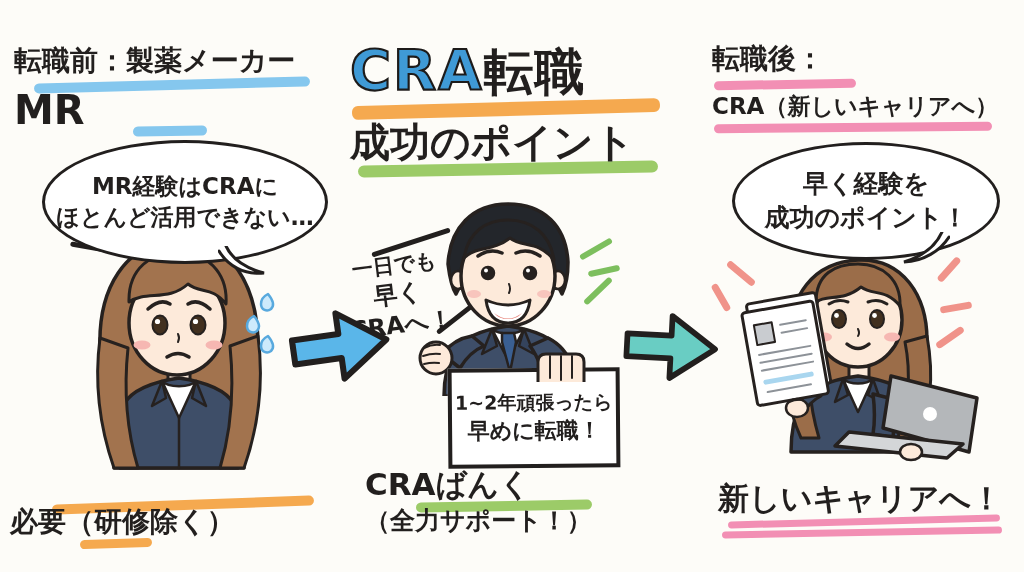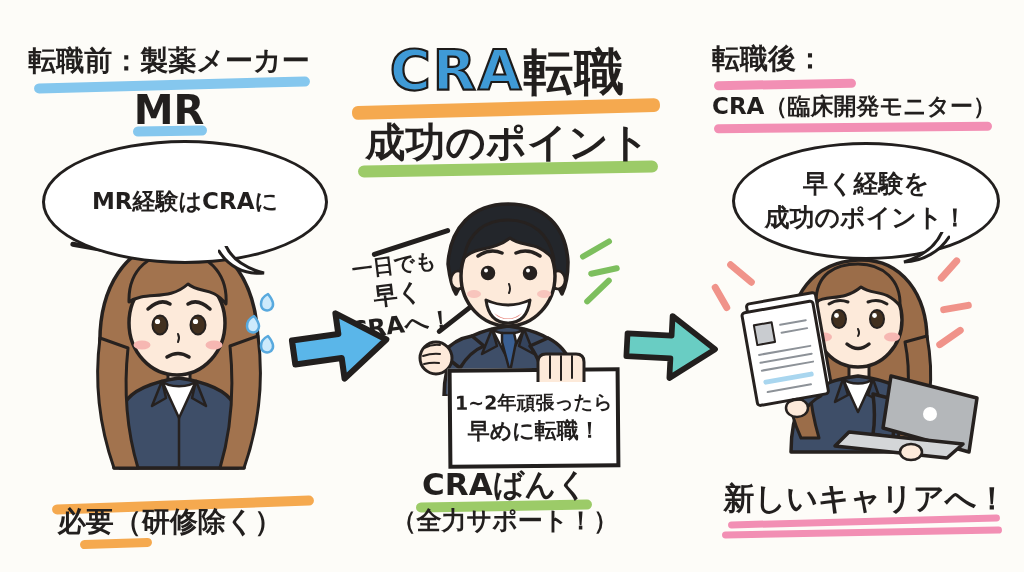--- a/index.html
+++ b/index.html
@@ -2,21 +2,21 @@
 <html><head>
 <meta charset="utf-8">
 <style>
   html,body{margin:0;padding:0;background:#e8e8e8;}
   .canvas{
     position:relative;width:1024px;height:572px;margin:0 auto;
     background:#fdfcf8;overflow:hidden;
     font-family:"DejaVu Sans",sans-serif;color:#221f1e;font-weight:800;
   }
   .abs{position:absolute;}
-  .t{position:absolute;line-height:1.22;text-align:center;white-space:nowrap;}
+  .t{position:absolute;line-height:1.22;white-space:nowrap;}
   .bar{position:absolute;border-radius:6px;}
   .dash{position:absolute;border-radius:4px;background:#221f1e;}
   .ray{position:absolute;border-radius:5px;}
   .bubble{
     position:absolute;background:#fff;border:3.5px solid #221f1e;border-radius:50%;
     display:flex;flex-direction:column;justify-content:center;align-items:center;
     text-align:center;z-index:2;
   }
   .bubble .bl{font-size:23px;line-height:1.35;white-space:nowrap;text-align:center;}
   .tail{position:absolute;z-index:3;}
@@ -38,20 +38,21 @@
 <div class="canvas">
 
   <div class="bar" style="left:34px;top:80px;width:276px;height:10px;background:#85c7ee;transform:rotate(-1.5deg);"></div>
   <div class="t" style="left:14px;top:44px;width:310px;font-size:28px;">転職前：製薬メーカー</div>
 
   <div class="bar" style="left:133px;top:126px;width:74px;height:10px;background:#85c7ee;transform:rotate(-1deg);"></div>
   <div class="t" style="left:14px;top:86px;width:310px;font-size:40px;">MR</div>
 
   <div class="bubble" style="left:42px;top:140px;width:280px;height:118px;">
     <div class="bl">MR経験はCRAに</div>
+    <div class="bl">ほとんど活用できない…</div>
   </div>
   <svg class="tail" style="left:218px;top:246px;" width="52" height="32" viewBox="0 0 52 32">
     <path d="M8,0 C14,13 27,22 46,27 C26,29 10,20 1,5" fill="#ffffff" stroke="#221f1e" stroke-width="3" stroke-linecap="round"></path>
   </svg>
   <div class="dash" style="left:70px;top:246px;width:54px;height:5px;transform:rotate(10deg);"></div>
 
   <svg class="abs" style="left:62px;top:228px;" width="235" height="242" viewBox="0 0 235 242">
     <g stroke="#26211f" stroke-linejoin="round" stroke-linecap="round">
       <path d="M117,12 C62,14 36,62 38,120 C39,170 50,205 58,240 L176,240 C186,205 196,168 196,118 C196,60 170,10 117,12 Z" fill="#a2734e" stroke-width="3.5"></path>
       <path d="M106,136 L106,158 L128,158 L128,136 Z" fill="#fdeada" stroke-width="3"></path>
@@ -156,21 +157,21 @@
   <svg class="abs" style="left:288px;top:302px;transform:rotate(-8deg);" width="104" height="88" viewBox="0 0 120 100">
     <polygon points="6,36 60,36 60,12 114,50 60,88 60,64 6,64" fill="#5ab6e9" stroke="#221f1e" stroke-width="7" stroke-linejoin="round"></polygon>
   </svg>
   <svg class="abs" style="left:622px;top:304px;transform:rotate(3deg);" width="98" height="86" viewBox="0 0 120 100">
     <polygon points="6,36 60,36 60,12 114,50 60,88 60,64 6,64" fill="#69cdc3" stroke="#221f1e" stroke-width="7" stroke-linejoin="round"></polygon>
   </svg>
 
   <div class="bar" style="left:714px;top:80px;width:142px;height:9px;background:#f28fb4;transform:rotate(-1deg);"></div>
   <div class="t" style="left:712px;top:42px;font-size:28px;text-align:left;">転職後：</div>
   <div class="bar" style="left:714px;top:123px;width:278px;height:9px;background:#f28fb4;transform:rotate(-0.5deg);"></div>
-  <div class="t" style="left:712px;top:92px;font-size:23px;text-align:left;">CRA（臨床開発モニター）</div>
+  <div class="t" style="left:712px;top:92px;font-size:23px;text-align:left;">CRA（新しいキャリアへ）</div>
 
   <div class="bubble" style="left:732px;top:142px;width:262px;height:112px;">
     <div class="bl" style="font-size:25px;">早く経験を</div>
     <div class="bl" style="font-size:25px;">成功のポイント！</div>
   </div>
   <svg class="tail" style="left:898px;top:232px;" width="52" height="34" viewBox="0 0 52 34">
     <path d="M44,0 C38,14 25,24 6,30 C26,29 42,19 51,5" fill="#ffffff" stroke="#221f1e" stroke-width="3" stroke-linecap="round"></path>
   </svg>
 
   <svg class="abs" style="left:705px;top:252px;" width="295" height="218" viewBox="0 0 295 218">

